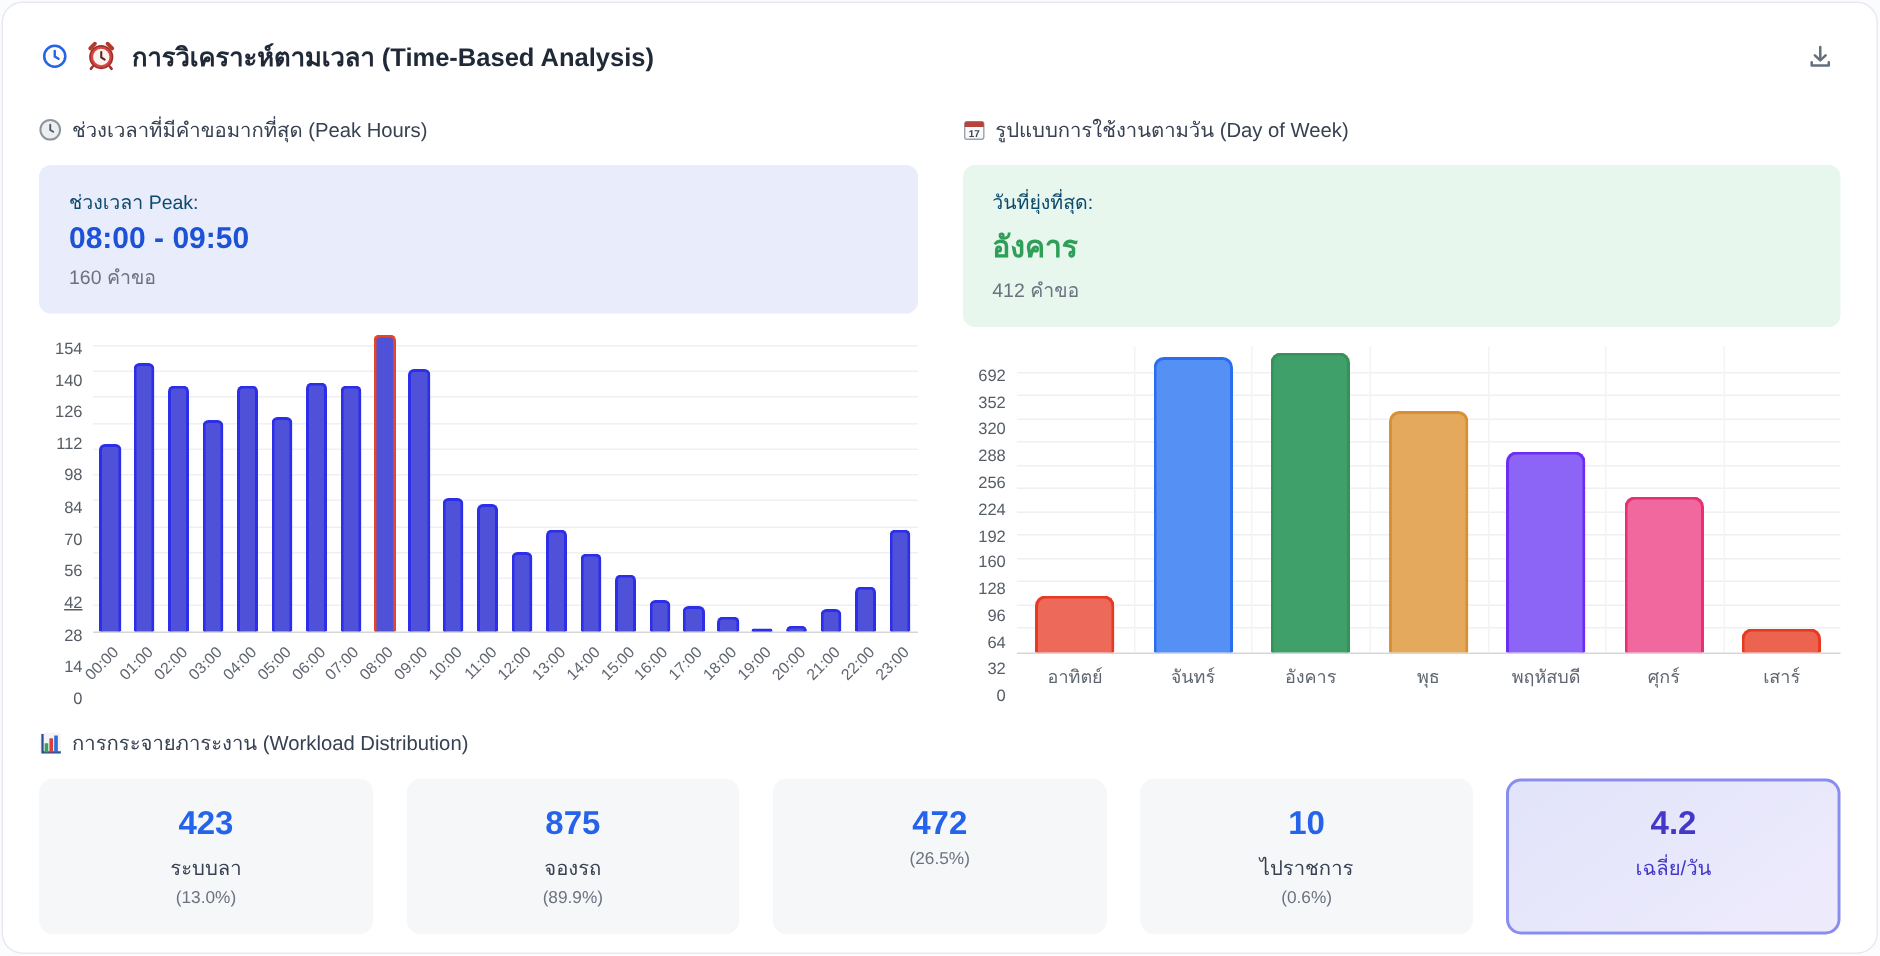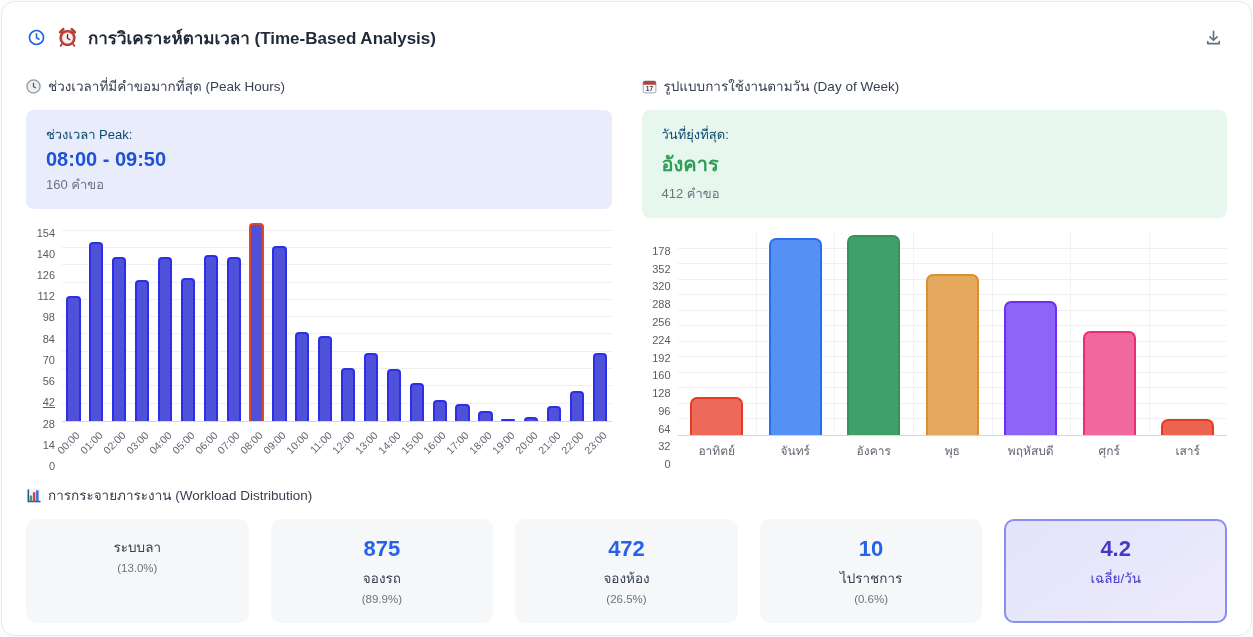--- a/index.html
+++ b/index.html
@@ -314,21 +314,21 @@
             <div class="y-tick" style="bottom: 15.2381%;">64</div>
             <div class="y-tick" style="bottom: 22.8571%;">96</div>
             <div class="y-tick" style="bottom: 30.4762%;">128</div>
             <div class="y-tick" style="bottom: 38.0952%;">160</div>
             <div class="y-tick" style="bottom: 45.7143%;">192</div>
             <div class="y-tick" style="bottom: 53.3333%;">224</div>
             <div class="y-tick" style="bottom: 60.9524%;">256</div>
             <div class="y-tick" style="bottom: 68.5714%;">288</div>
             <div class="y-tick" style="bottom: 76.1905%;">320</div>
             <div class="y-tick" style="bottom: 83.8095%;">352</div>
-            <div class="y-tick" style="bottom: 91.4286%;">178</div>
+            <div class="y-tick" style="bottom: 91.4286%;">692</div>
           </div>
           <div class="chart-main">
             <div class="plot" style="height: 205px;">
               <div class="gridline" style="bottom: 7.61905%;"></div>
               <div class="gridline" style="bottom: 15.2381%;"></div>
               <div class="gridline" style="bottom: 22.8571%;"></div>
               <div class="gridline" style="bottom: 30.4762%;"></div>
               <div class="gridline" style="bottom: 38.0952%;"></div>
               <div class="gridline" style="bottom: 45.7143%;"></div>
               <div class="gridline" style="bottom: 53.3333%;"></div>
@@ -403,31 +403,31 @@
             <path d="M2.5 1.5v13h13" fill="none" stroke="#2d4d8f" stroke-width="1.6"></path>
             <rect x="4" y="8" width="2.6" height="6.5" fill="#3f9e5d"></rect>
             <rect x="7.4" y="4.5" width="2.6" height="10" fill="#d6423a"></rect>
             <rect x="10.8" y="2.5" width="2.6" height="12" fill="#2f6fd6"></rect>
           </svg>
       </span>
       <span>การกระจายภาระงาน (Workload Distribution)</span>
     </div>
     <div class="cards" id="workload-cards">
         <div class="card">
+          <div class="num">423</div>
           <div class="lbl">ระบบลา</div>
           <div class="pct">(13.0%)</div>
         </div>
         <div class="card">
           <div class="num">875</div>
           <div class="lbl">จองรถ</div>
           <div class="pct">(89.9%)</div>
         </div>
         <div class="card">
           <div class="num">472</div>
-          <div class="lbl">จองห้อง</div>
           <div class="pct">(26.5%)</div>
         </div>
         <div class="card">
           <div class="num">10</div>
           <div class="lbl">ไปราชการ</div>
           <div class="pct">(0.6%)</div>
         </div>
         <div class="card highlight">
           <div class="num">4.2</div>
           <div class="lbl">เฉลี่ย/วัน</div>

